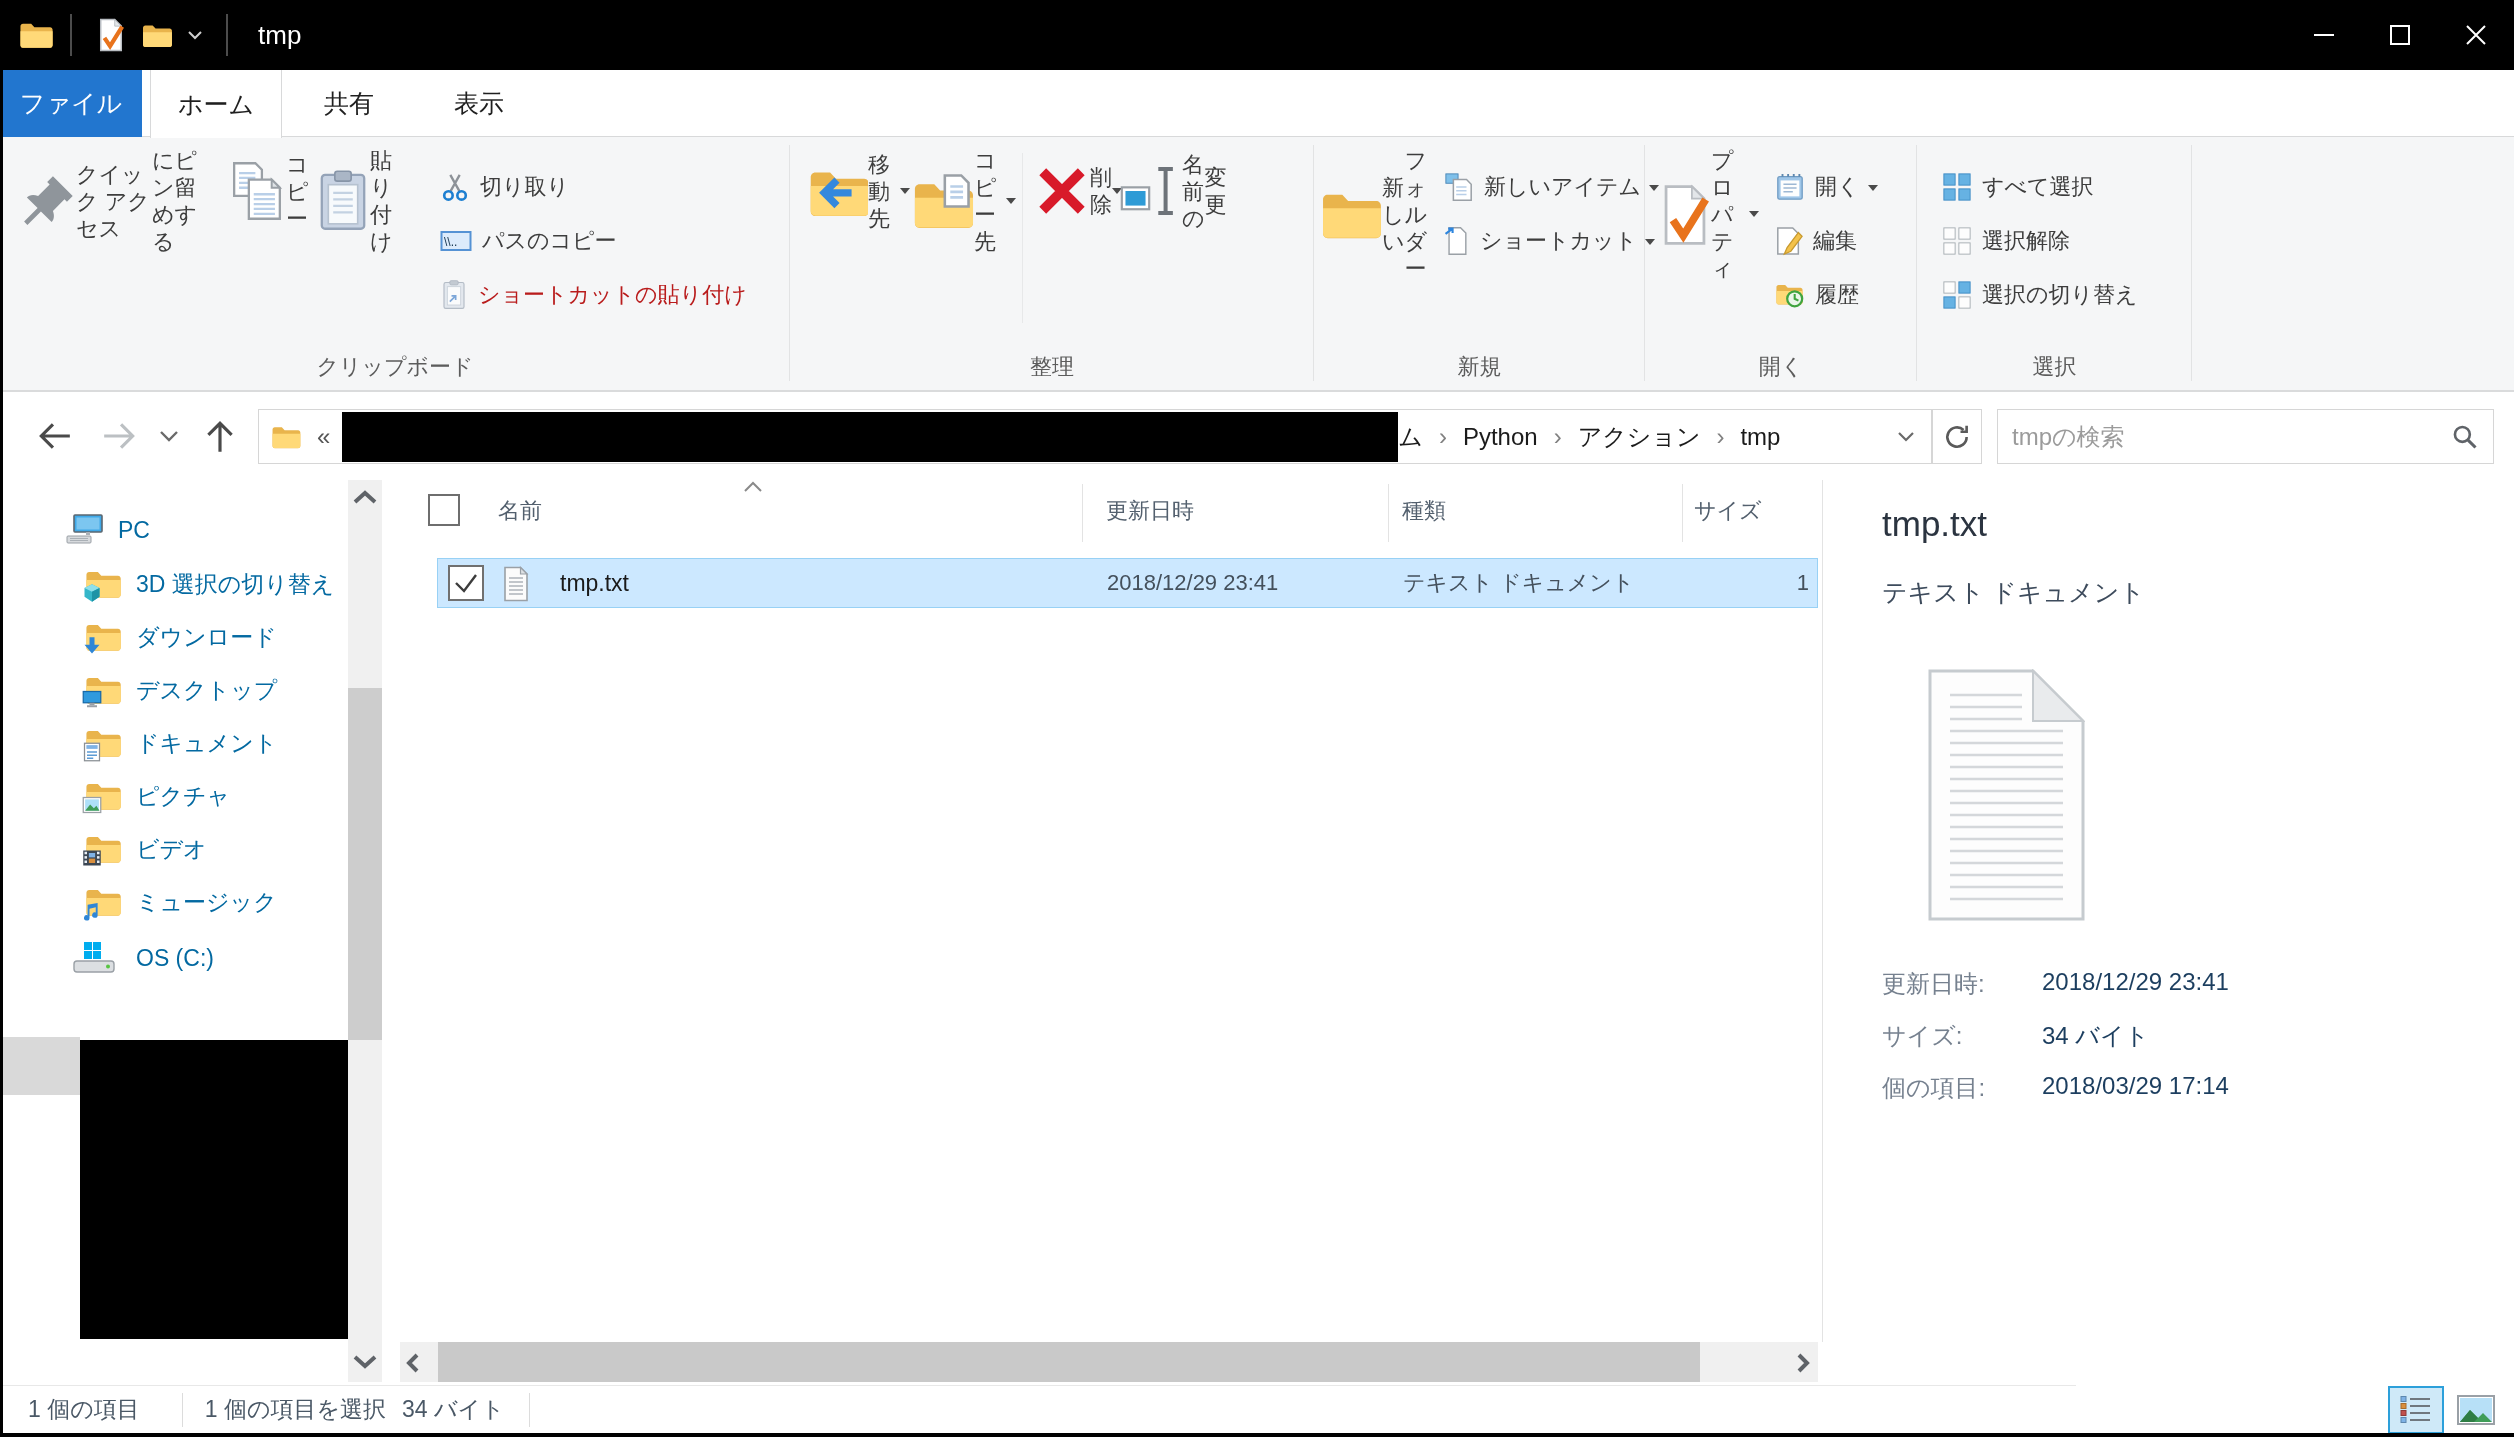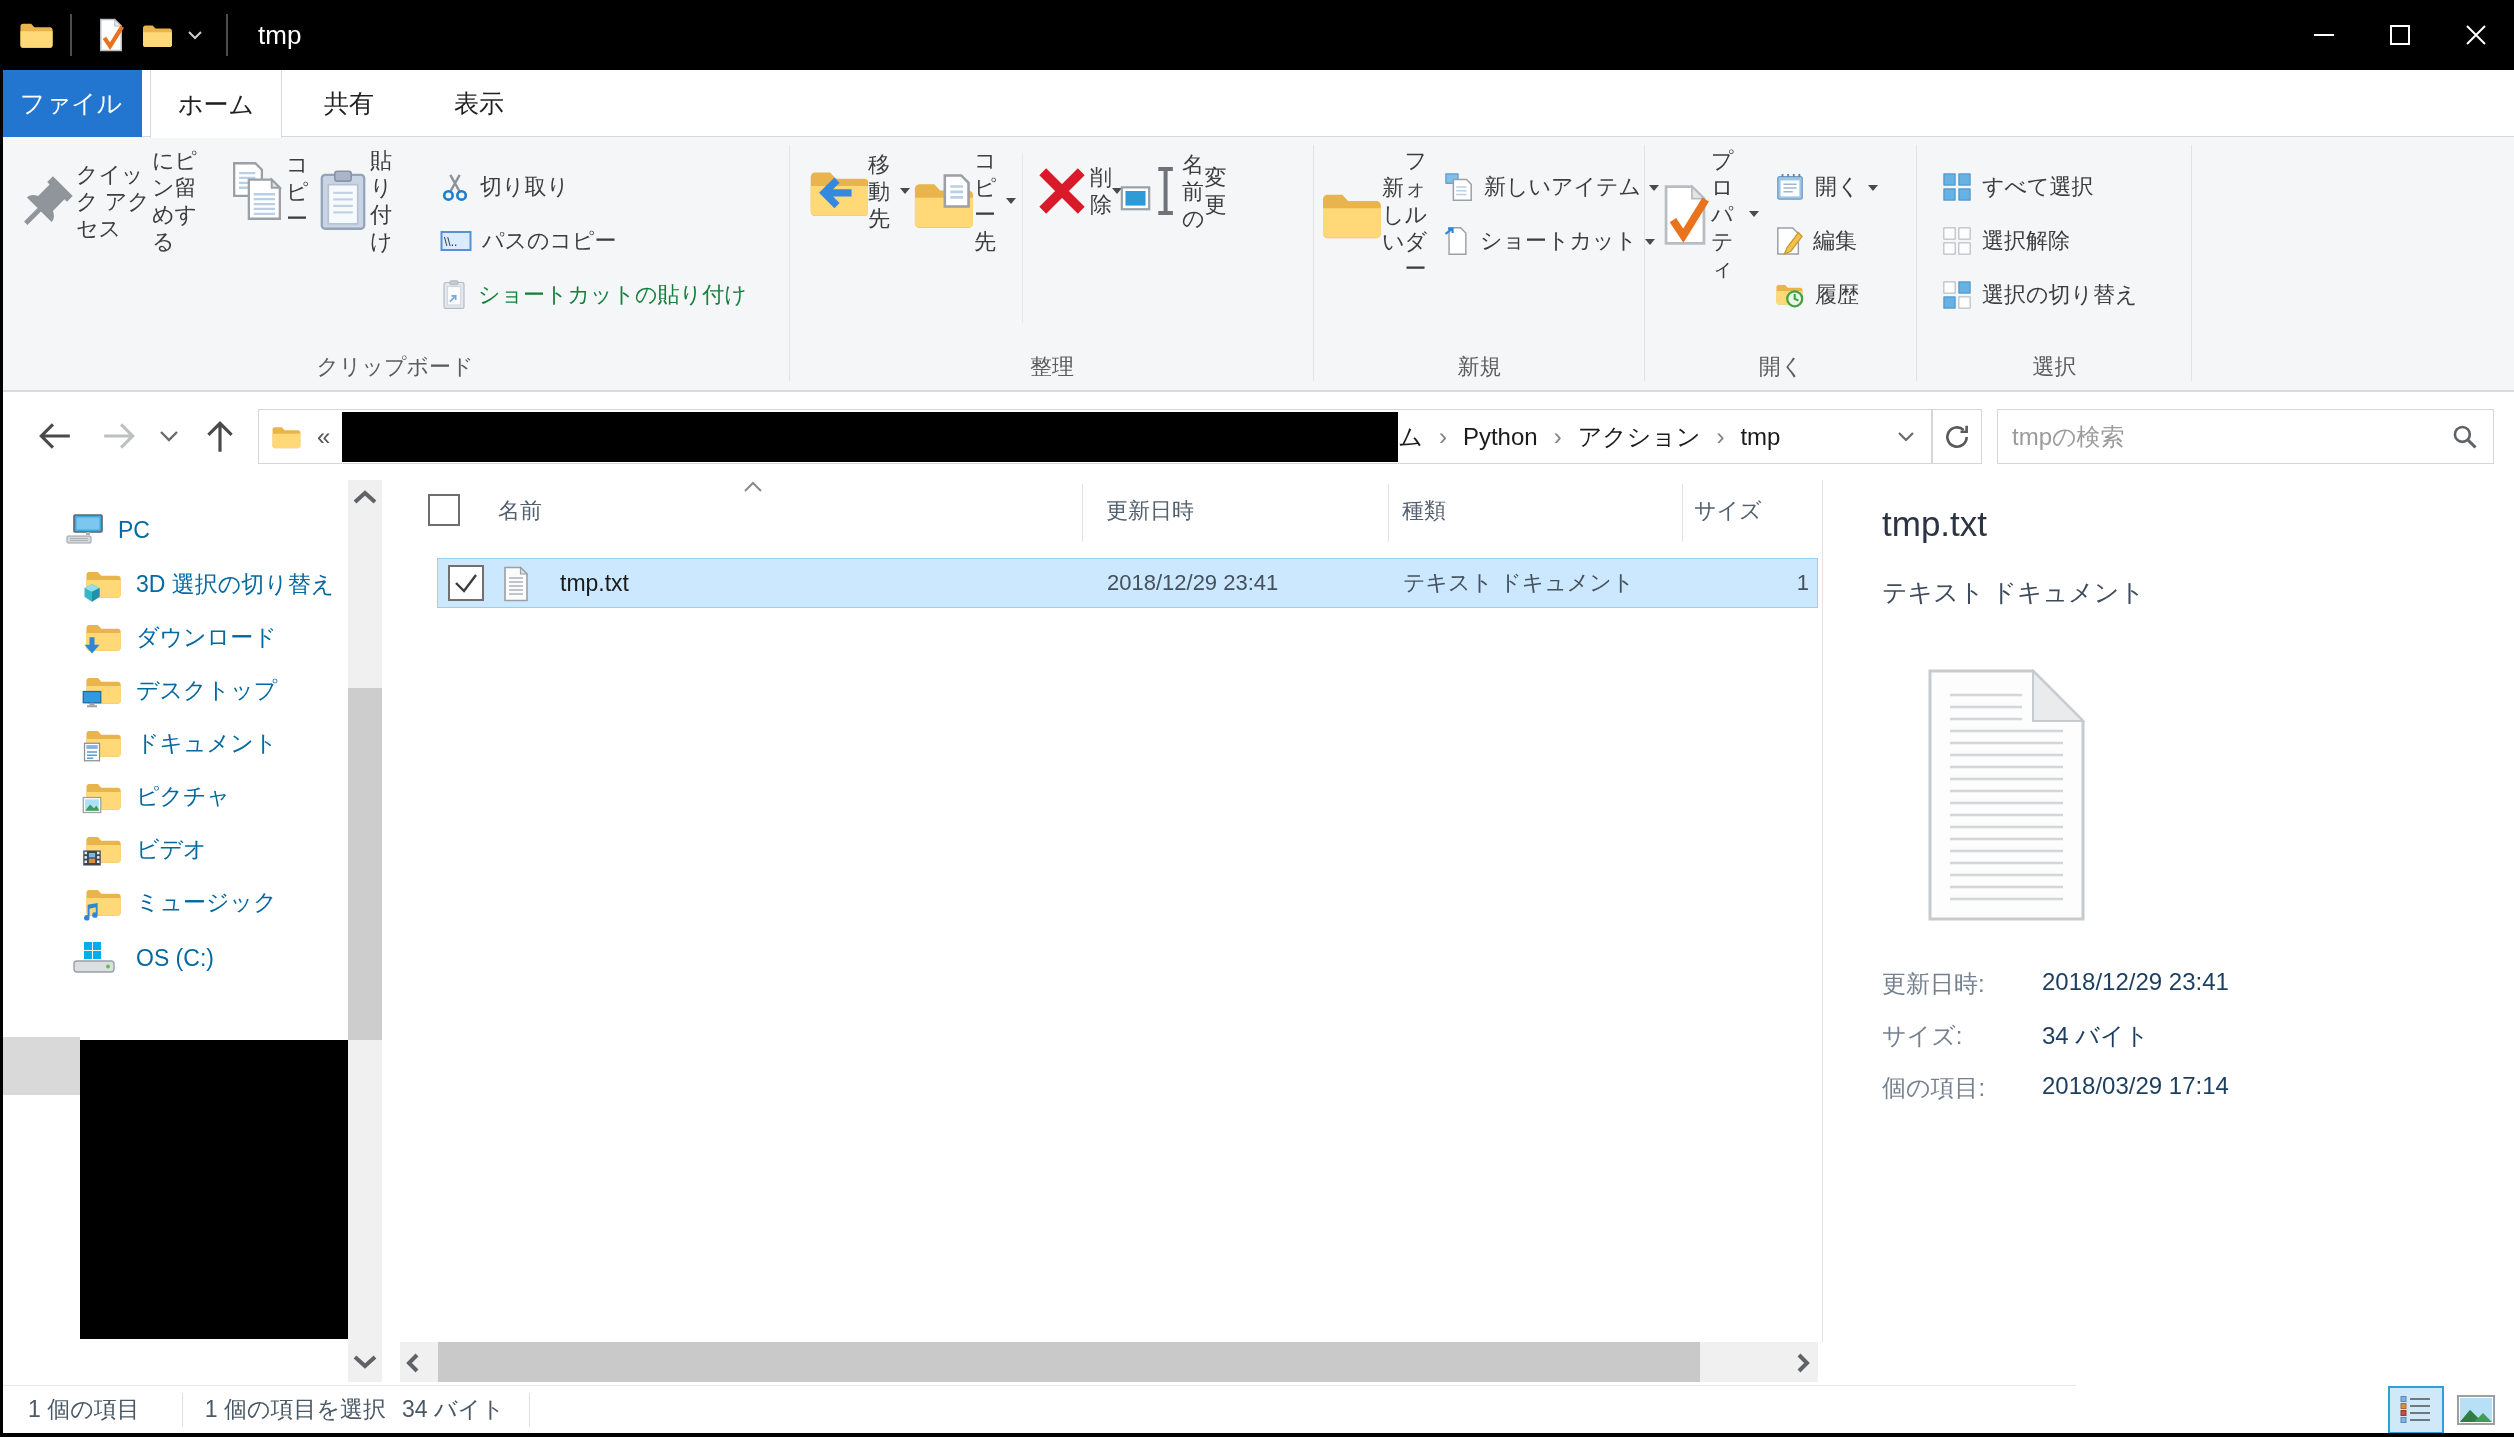--- a/index.html
+++ b/index.html
@@ -24,21 +24,21 @@
   .rg{position:absolute;top:0;height:253px}
   .gsep{position:absolute;top:8px;right:0;width:1px;height:236px;background:#e2e3e4}
   .gsub{position:absolute;top:16px;width:1px;height:170px;background:#e7e8e9}
   .glabel{position:absolute;bottom:8px;left:0;right:0;text-align:center;font-size:22px;color:#5c5c5c;white-space:nowrap}
   .rbig{position:absolute;top:10px;display:flex;flex-direction:row;align-items:center;text-align:left;font-size:22px;line-height:27px;color:#3d3d3d}
   .rbig .icw{height:88px;display:flex;align-items:center;justify-content:center}
   .rsmall{position:absolute;height:48px;display:flex;align-items:center;font-size:22px;color:#3d3d3d;white-space:nowrap}
   .rsmall .ic{margin-right:10px;display:flex;align-items:center}
   .dd{width:0;height:0;border:5px solid transparent;border-top:6px solid #4a4a4a;margin-top:4px}
   .dds{width:0;height:0;border:5px solid transparent;border-top:6px solid #4a4a4a;margin-left:8px;margin-top:6px}
-  .disabled{color:#15803d}
+  .disabled{color:#b91c1c}
   
   .addrrow{position:absolute;left:0;top:392px;width:2514px;height:88px;background:#fff}
   .navbtn{position:absolute;top:22px;width:44px;height:44px;display:flex;align-items:center;justify-content:center}
   .box{position:absolute;top:17px;height:55px;background:#fff;border:1px solid #d6d6d6;display:flex;align-items:center}
   .crumb{font-size:24px;color:#1b1b1b;white-space:nowrap}
   .crumb-sep{font-size:24px;color:#818181;margin:0 16px}
   .redact{width:1056px;height:50px;background:#000;margin-left:12px}
   .srch-input{border:0;outline:0;flex:1;font-size:24px;color:#1b1b1b;padding-left:14px;font-family:Liberation Sans, sans-serif;background:transparent}
   .srch-input::placeholder{color:#9b9b9b}
   

